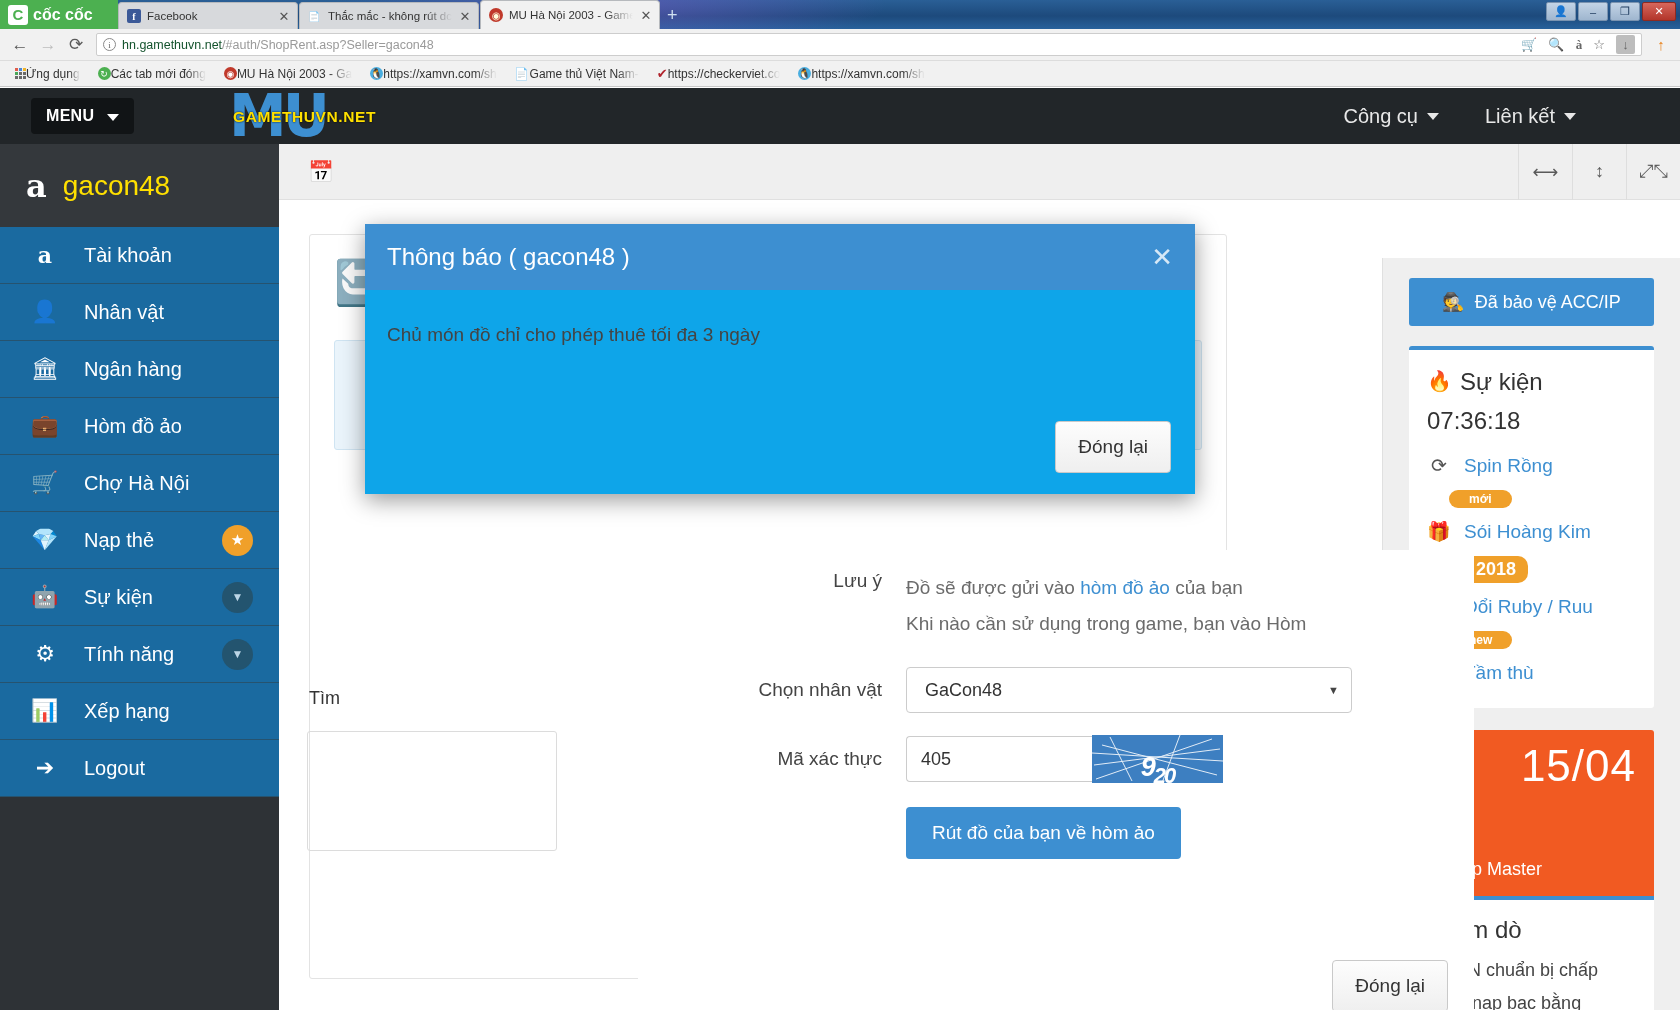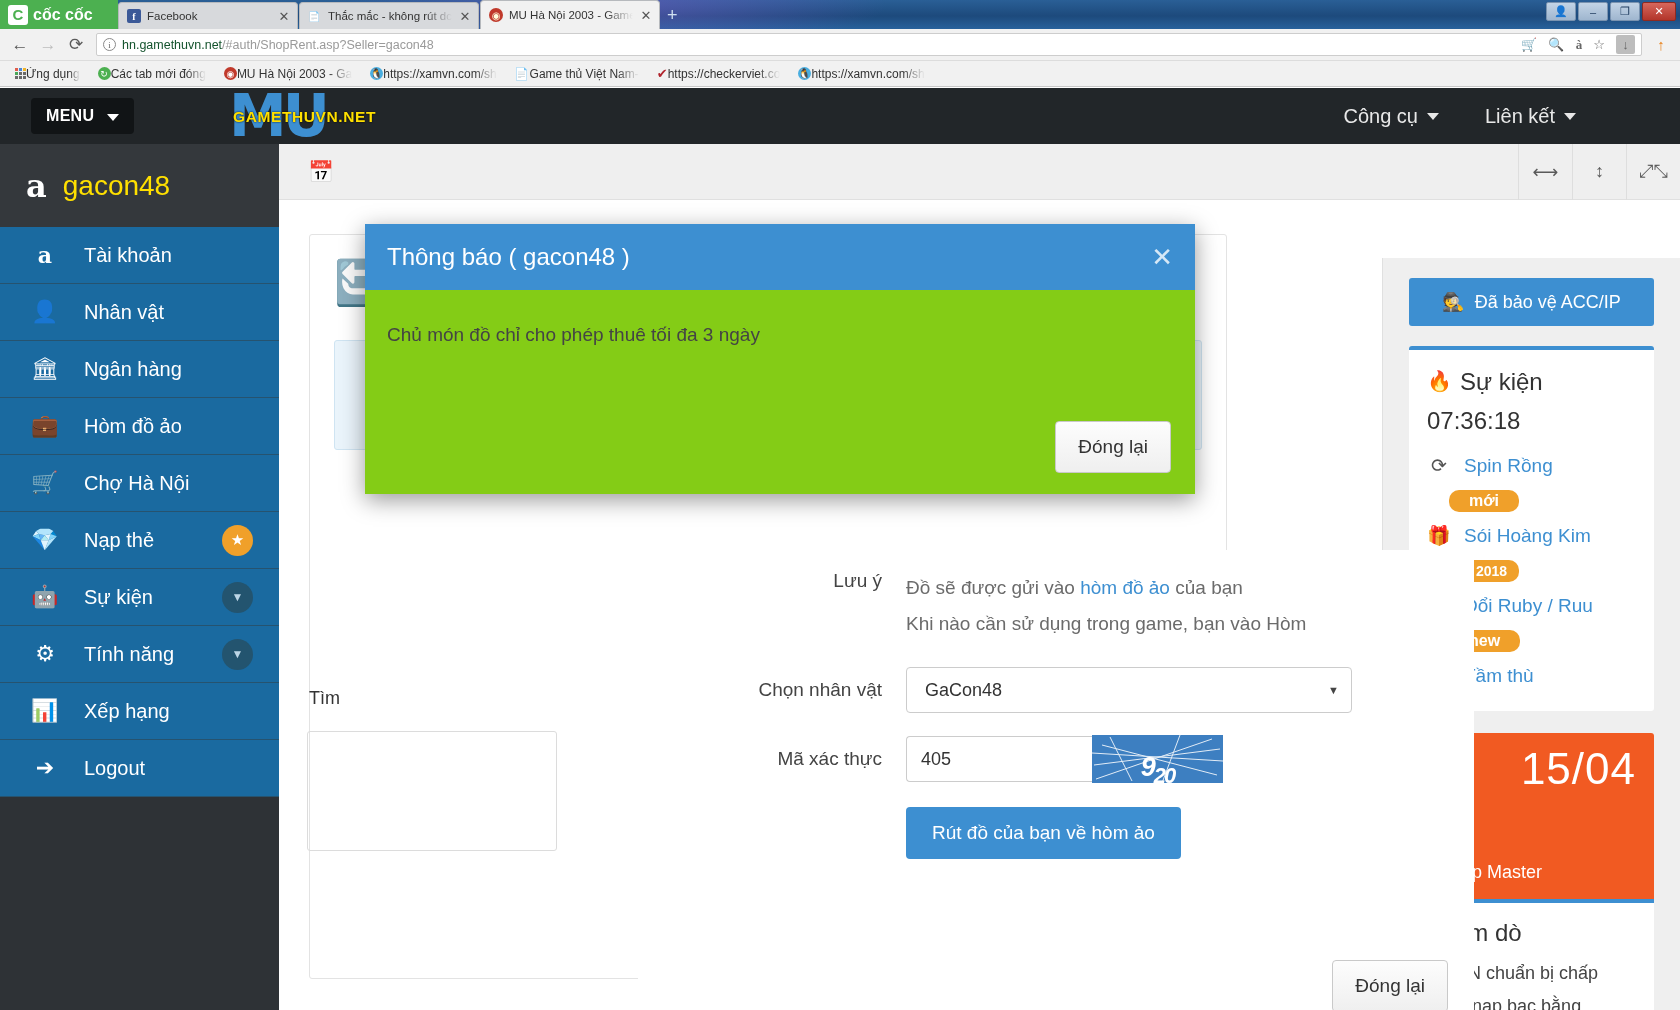--- a/index.html
+++ b/index.html
@@ -194,35 +194,35 @@
   .protect-btn {
     background:#3d8fd1; color:#fff; border-radius:3px; height:48px; display:flex;
     align-items:center; justify-content:center; gap:10px; font-size:18px;
   }
   .rail-card { background:#fff; border-radius:3px; margin-top:20px; border-top:4px solid #3d8fd1; padding:16px 18px 18px 18px; }
   .rail-title { font-size:24px; color:#333; line-height:31px; display:flex; align-items:center; gap:8px; flex-wrap:wrap;}
   .rail-title .fire { font-size:20px; }
   .rail-list { margin-top:12px; }
   .rail-li { display:flex; align-items:center; gap:13px; font-size:19px; color:#3d8fd1; padding:6px 0; flex-wrap:wrap;}
   .rail-li .rl-ic { color:#555; font-size:19px; width:24px; display:flex; justify-content:center;}
-  .pill { background:#f0a02a; color:#fff; font-size:16px; border-radius:10px; padding:2px 20px; font-weight:bold;margin-left:22px;}
-  .pill.y2018 { font-size:14px; padding:3px 12px; }
+  .pill { background:#f0a02a; color:#fff; font-size:12px; border-radius:10px; padding:2px 20px; font-weight:bold;margin-left:22px;}
+  .pill.y2018 { font-size:18px; padding:3px 12px; }
   .promo {
     margin-top:22px; background:#f15a22; color:#fff; border-radius:3px 3px 0 0;
     padding:14px 18px 16px 18px;
   }
   .promo-date { font-size:44px; text-align:right; font-weight:300; line-height:1; letter-spacing:1px;}
   .promo-ic { font-size:40px; margin-top:6px; }
   .promo-txt { font-size:18px; margin-top:18px; }
   .poll { background:#fff; border-top:4px solid #3d8fd1; padding:16px 18px; }
   .poll-title { font-size:24px; color:#333; }
   .poll-body { font-size:18px; color:#444; line-height:33px; margin-top:10px;}
   .modal {
     position:absolute; left:365px; top:136px; width:830px; height:270px;
-    background:#84cc16; box-shadow:0 6px 22px rgba(0,0,0,.4);
+    background:#0ea5e9; box-shadow:0 6px 22px rgba(0,0,0,.4);
   }
   .modal-head {
     height:66px; background:#3d8fd1; display:flex; align-items:center;
     padding:0 22px; color:#fff;
   }
   .modal-title { font-size:24px; }
   .modal-x { margin-left:auto; font-size:26px; color:#d6e8f6; }
   .modal-body { padding:34px 22px 0 22px; font-size:19px; color:#444; }
   .modal-foot { position:absolute; right:24px; top:197px; }
 

